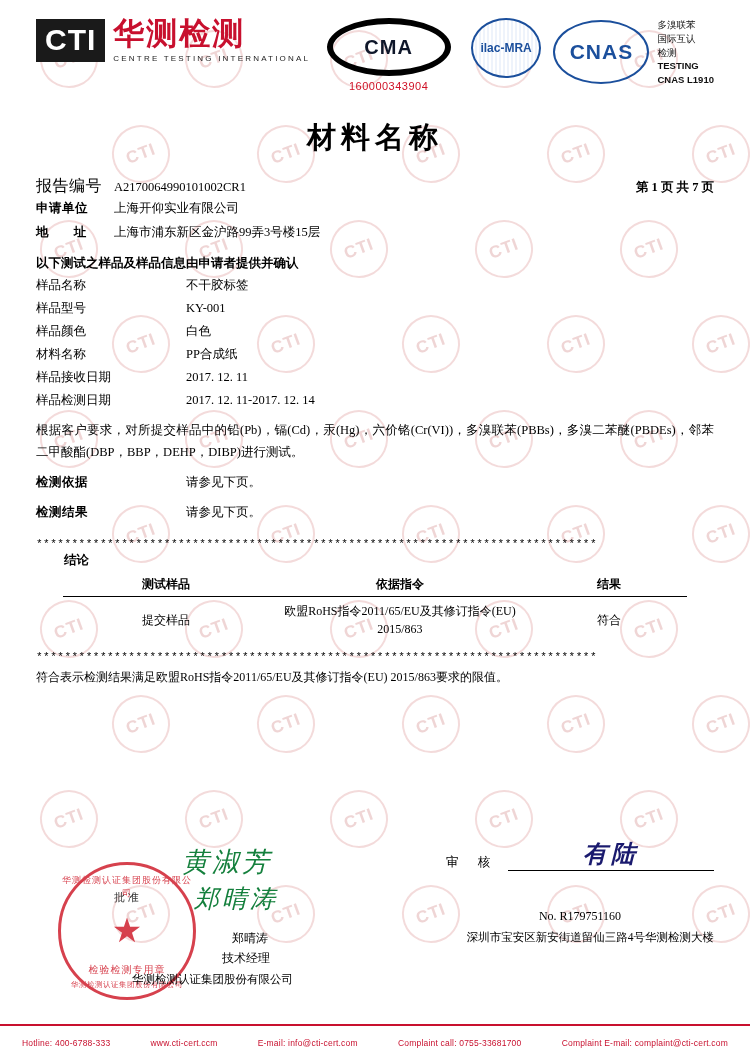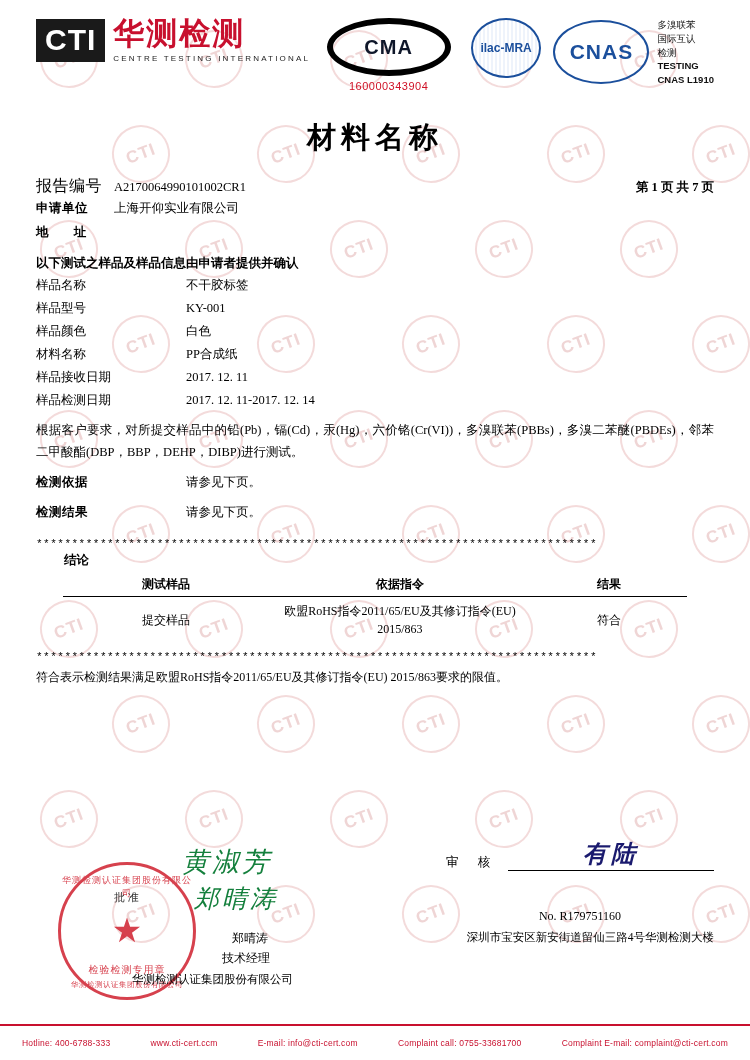--- a/index.html
+++ b/index.html
@@ -516,20 +516,21 @@
     <div class="pageno">第 1 页  共 7 页</div>
   </div>
 
   <div class="row">
     <div class="lbl">申请单位</div>
     <div class="val">上海开仰实业有限公司</div>
   </div>
 
   <div class="row">
     <div class="lbl sp">地  址</div>
+    <div class="val">上海市浦东新区金沪路99弄3号楼15层</div>
   </div>
 
   <div class="sec-title">以下测试之样品及样品信息由申请者提供并确认</div>
 
   <div class="twocol">
     <div class="k">样品名称</div>
     <div class="v">不干胶标签</div>
   </div>
   <div class="twocol">
     <div class="k">样品型号</div>

